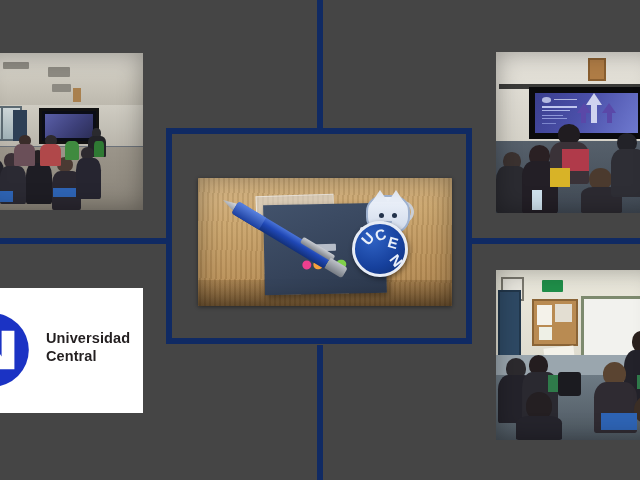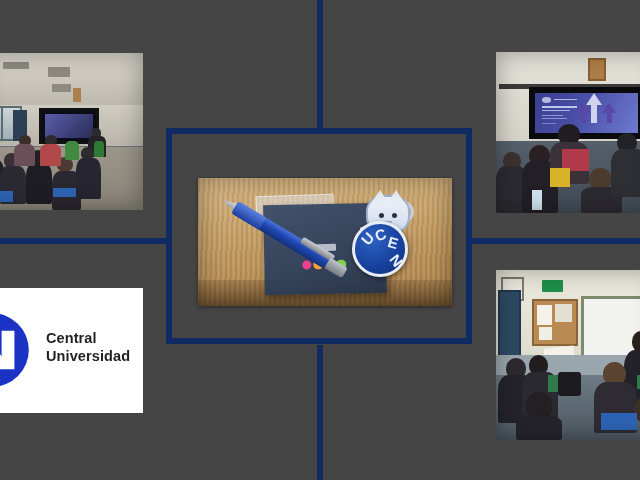--- a/index.html
+++ b/index.html
@@ -214,22 +214,22 @@
       <div class="vignette"></div>
     </div>
   </div>
 
   <div class="logo-card">
     <svg class="logo-mark" viewBox="0 0 100 100">
       <circle cx="50" cy="50" r="46" fill="#1b33c4"></circle>
       <path d="M22 74 L22 26 L40 26 L62 58 L62 26 L78 26 L78 74 L60 74 L38 42 L38 74 Z" fill="#ffffff"></path>
     </svg>
     <div class="logo-text">
+      <span>Universidad</span>
       <span>Central</span>
-      <span>Universidad</span>
     </div>
   </div>
 
   <div class="photo-card p-topright">
     <div class="scene">
       <div class="clsB-wall"></div>
       <div class="clsB-pic"></div>
       <div class="clsB-rail"></div>
       <div class="clsB-screen">
         <div class="clsB-slide">

